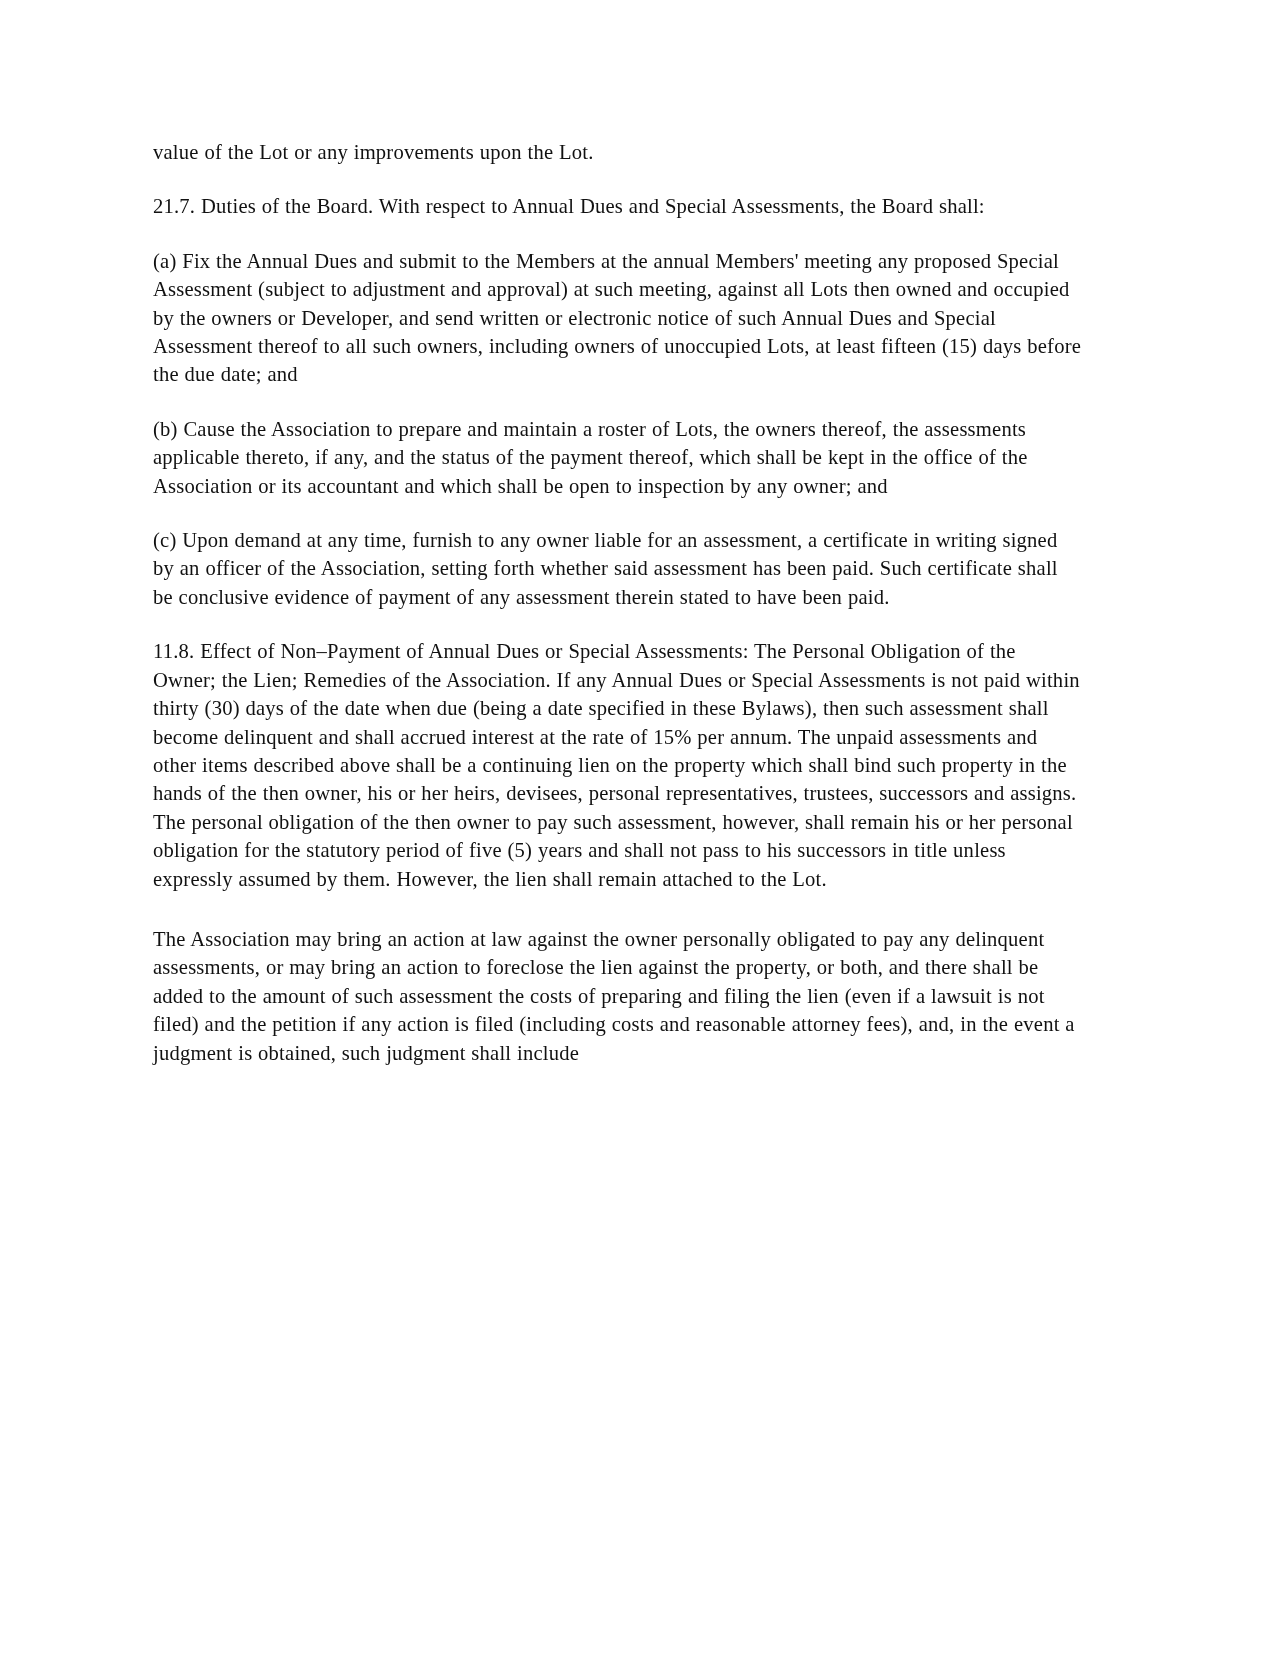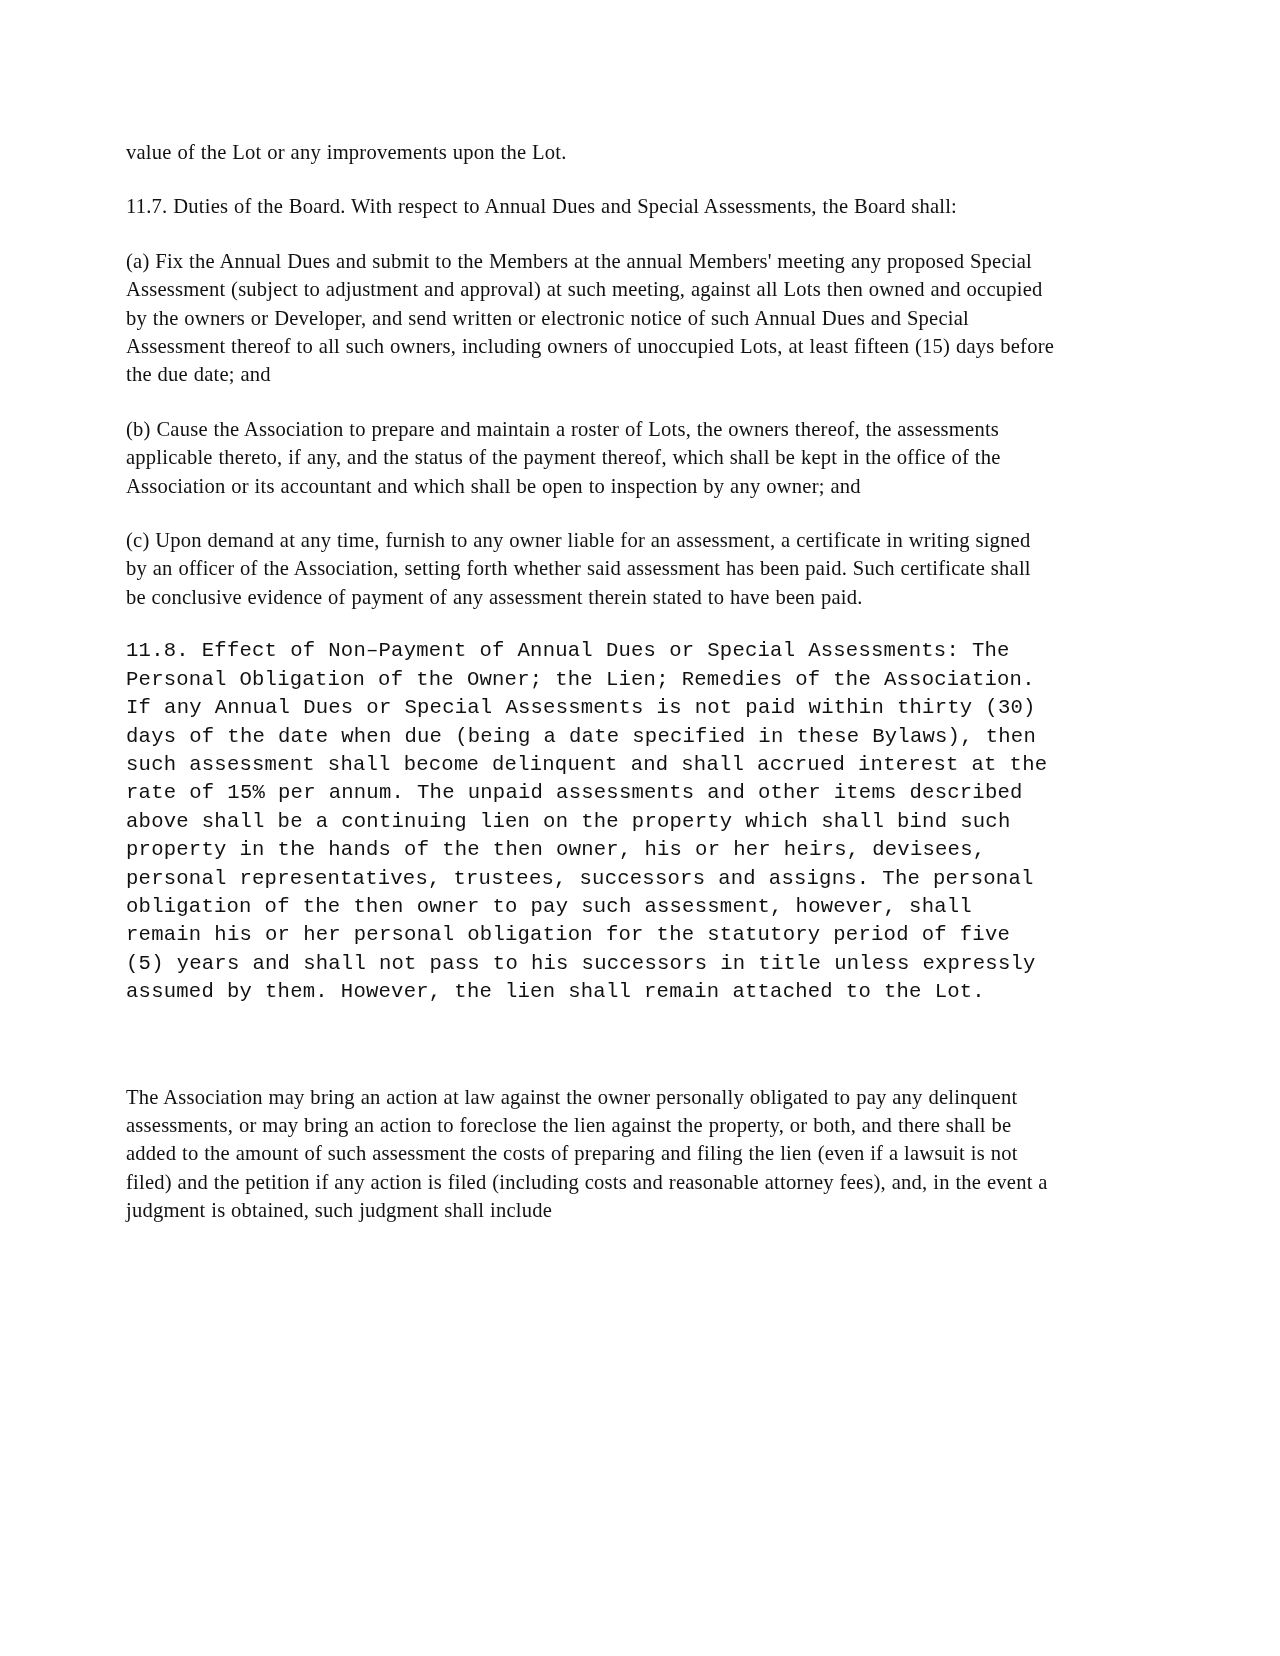--- a/index.html
+++ b/index.html
@@ -15,42 +15,42 @@
     overflow: hidden;
   }
   #page {
     position: relative;
     width: 1280px;
     height: 1656px;
     background: #ffffff;
   }
   #text-column {
     position: absolute;
-    left: 126px;
+    left: 153px;
     top: 138px;
     width: 930px;
   }
   p.para {
     margin: 0 0 26px 0;
     font-size: 20.6px;
     line-height: 28.4px;
     text-align: left;
     letter-spacing: 0.01em;
     word-spacing: 0.02em;
     color: #111111;
   }
   p.para:last-child { margin-bottom: 16px; }
-  p.gap-large { margin-bottom: 76px; font-family: Liberation Mono, monospace; }
+  p.gap-large { margin-bottom: 32px; }
 </style>
 </head>
 <body>
 
 <div id="page">
   <div id="text-column">
       <p class="para">value of the Lot or any improvements upon the Lot.</p>
-      <p class="para">11.7.  Duties of the Board. With respect to Annual Dues and Special Assessments, the Board shall:</p>
+      <p class="para">21.7.  Duties of the Board. With respect to Annual Dues and Special Assessments, the Board shall:</p>
       <p class="para">(a)  Fix the Annual Dues and submit to the Members at the annual Members' meeting any proposed Special Assessment (subject to adjustment and approval) at such meeting, against all Lots then owned and occupied by the owners or Developer, and send written or electronic notice of such Annual Dues and Special Assessment thereof to all such owners, including owners of unoccupied Lots, at least fifteen (15) days before the due date; and</p>
       <p class="para">(b)  Cause the Association to prepare and maintain a roster of Lots, the owners thereof, the assessments applicable thereto, if any, and the status of the payment thereof, which shall be kept in the office of the Association or its accountant and which shall be open to inspection by any owner; and</p>
       <p class="para">(c)  Upon demand at any time, furnish to any owner liable for an assessment, a certificate in writing signed by an officer of the Association, setting forth whether said assessment has been paid. Such certificate shall be conclusive evidence of payment of any assessment therein stated to have been paid.</p>
       <p class="para gap-large">11.8.  Effect of Non–Payment of Annual Dues or Special Assessments: The Personal Obligation of the Owner; the Lien; Remedies of the Association. If any Annual Dues or Special Assessments is not paid within thirty (30) days of the date when due (being a date specified in these Bylaws), then such assessment shall become delinquent and shall accrued interest at the rate of 15% per annum. The unpaid assessments and other items described above shall be a continuing lien on the property which shall bind such property in the hands of the then owner, his or her heirs, devisees, personal representatives, trustees, successors and assigns. The personal obligation of the then owner to pay such assessment, however, shall remain his or her personal obligation for the statutory period of five (5) years and shall not pass to his successors in title unless expressly assumed by them. However, the lien shall remain attached to the Lot.</p>
       <p class="para">The Association may bring an action at law against the owner personally obligated to pay any delinquent assessments, or may bring an action to foreclose the lien against the property, or both, and there shall be added to the amount of such assessment the costs of preparing and filing the lien (even if a lawsuit is not filed) and the petition if any action is filed (including costs and reasonable attorney fees), and, in the event a judgment is obtained, such judgment shall include</p>
     </div>
 </div>
 
 </body></html>

